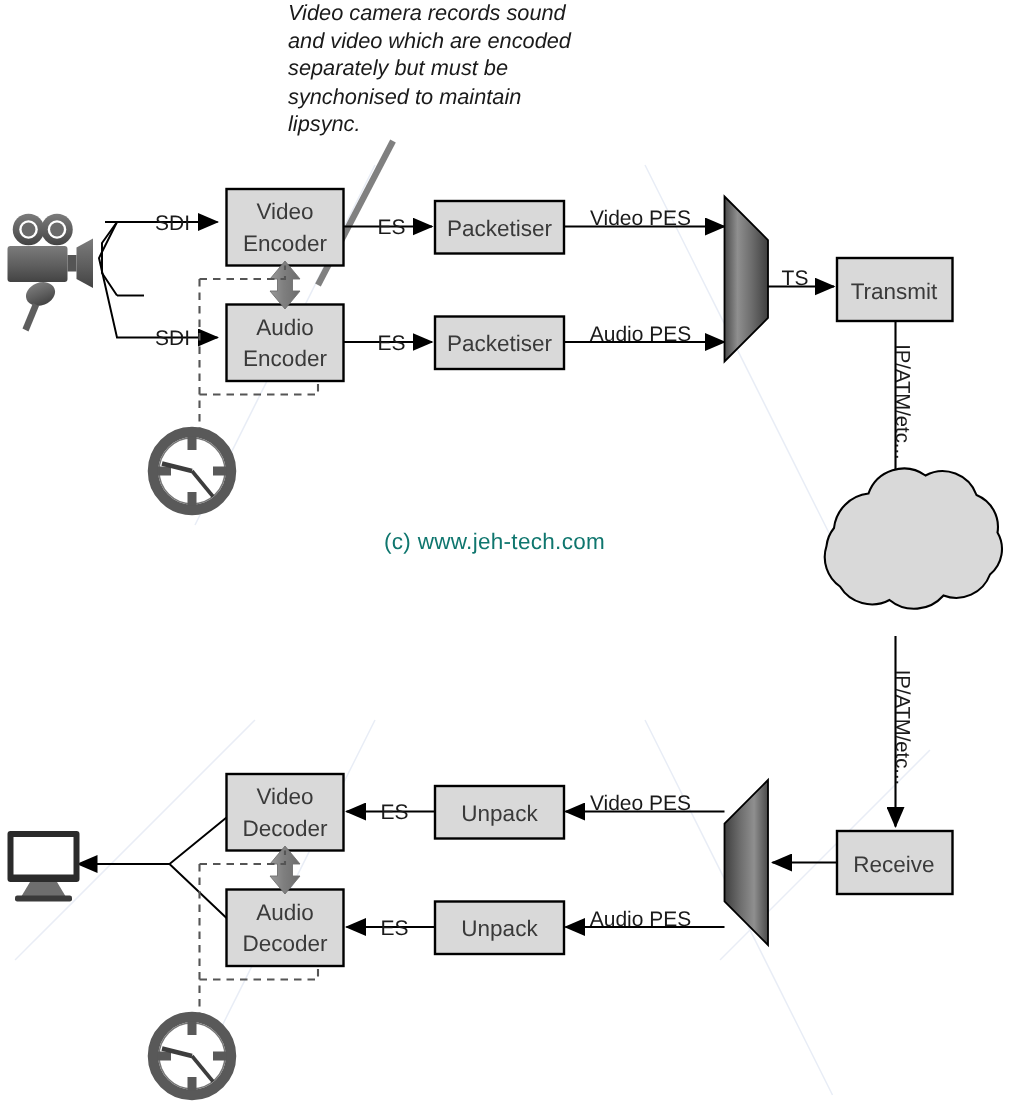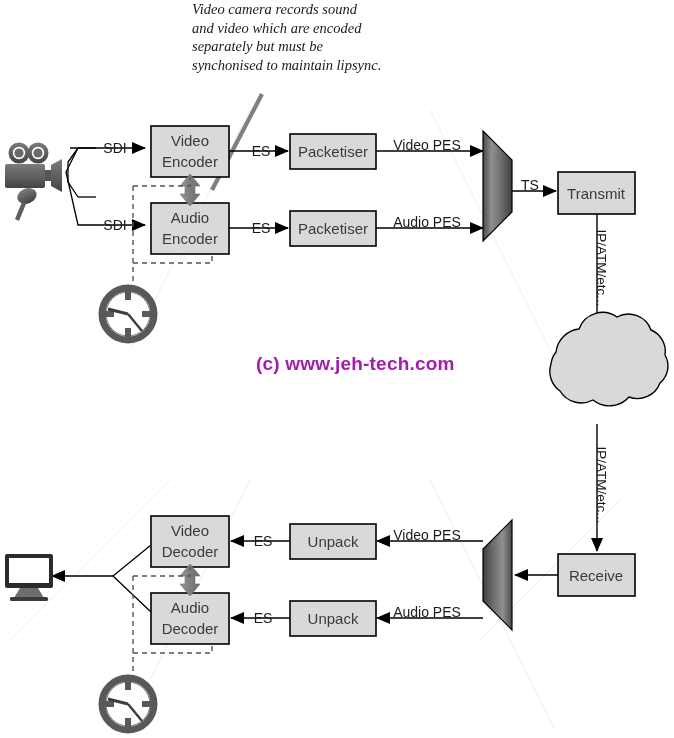--- a/index.html
+++ b/index.html
@@ -1,25 +1,25 @@
 <!DOCTYPE html>
 <html><head>
 <meta charset="utf-8">
 <style>
   html,body{margin:0;padding:0;background:#ffffff;}
   body{width:674px;height:738px;overflow:hidden;
        font-family:"Liberation Sans", sans-serif;}
   #stage{position:relative;width:674px;height:738px;background:#fff;}
   svg#diagram{position:absolute;left:0;top:0;width:674px;height:738px;}
   .note{position:absolute;left:192px;top:0px;width:190px;
-        font-family:Liberation Serif, serif;font-style:italic;
+        font-family:Liberation Sans, sans-serif;font-style:italic;
         font-size:14.5px;line-height:18.6px;color:#1a1a1a;}
   .watermark{position:absolute;left:256px;top:353px;
              font-family:"Liberation Sans", sans-serif;
-             font-size:19px;color:#a21caf;letter-spacing:0.2px;font-weight:bold;}
+             font-size:15px;color:#0f766e;letter-spacing:0.2px;}
 </style>
 </head>
 <body>
 
 <div id="stage">
 
   <svg id="diagram" viewBox="0 0 674 738">
     <defs>
       <marker id="arrowBlack" markerWidth="10" markerHeight="10" refX="9.2" refY="4" orient="auto" markerUnits="userSpaceOnUse">
         <path d="M0,0 L10,4 L0,8 z" fill="#000"></path>

